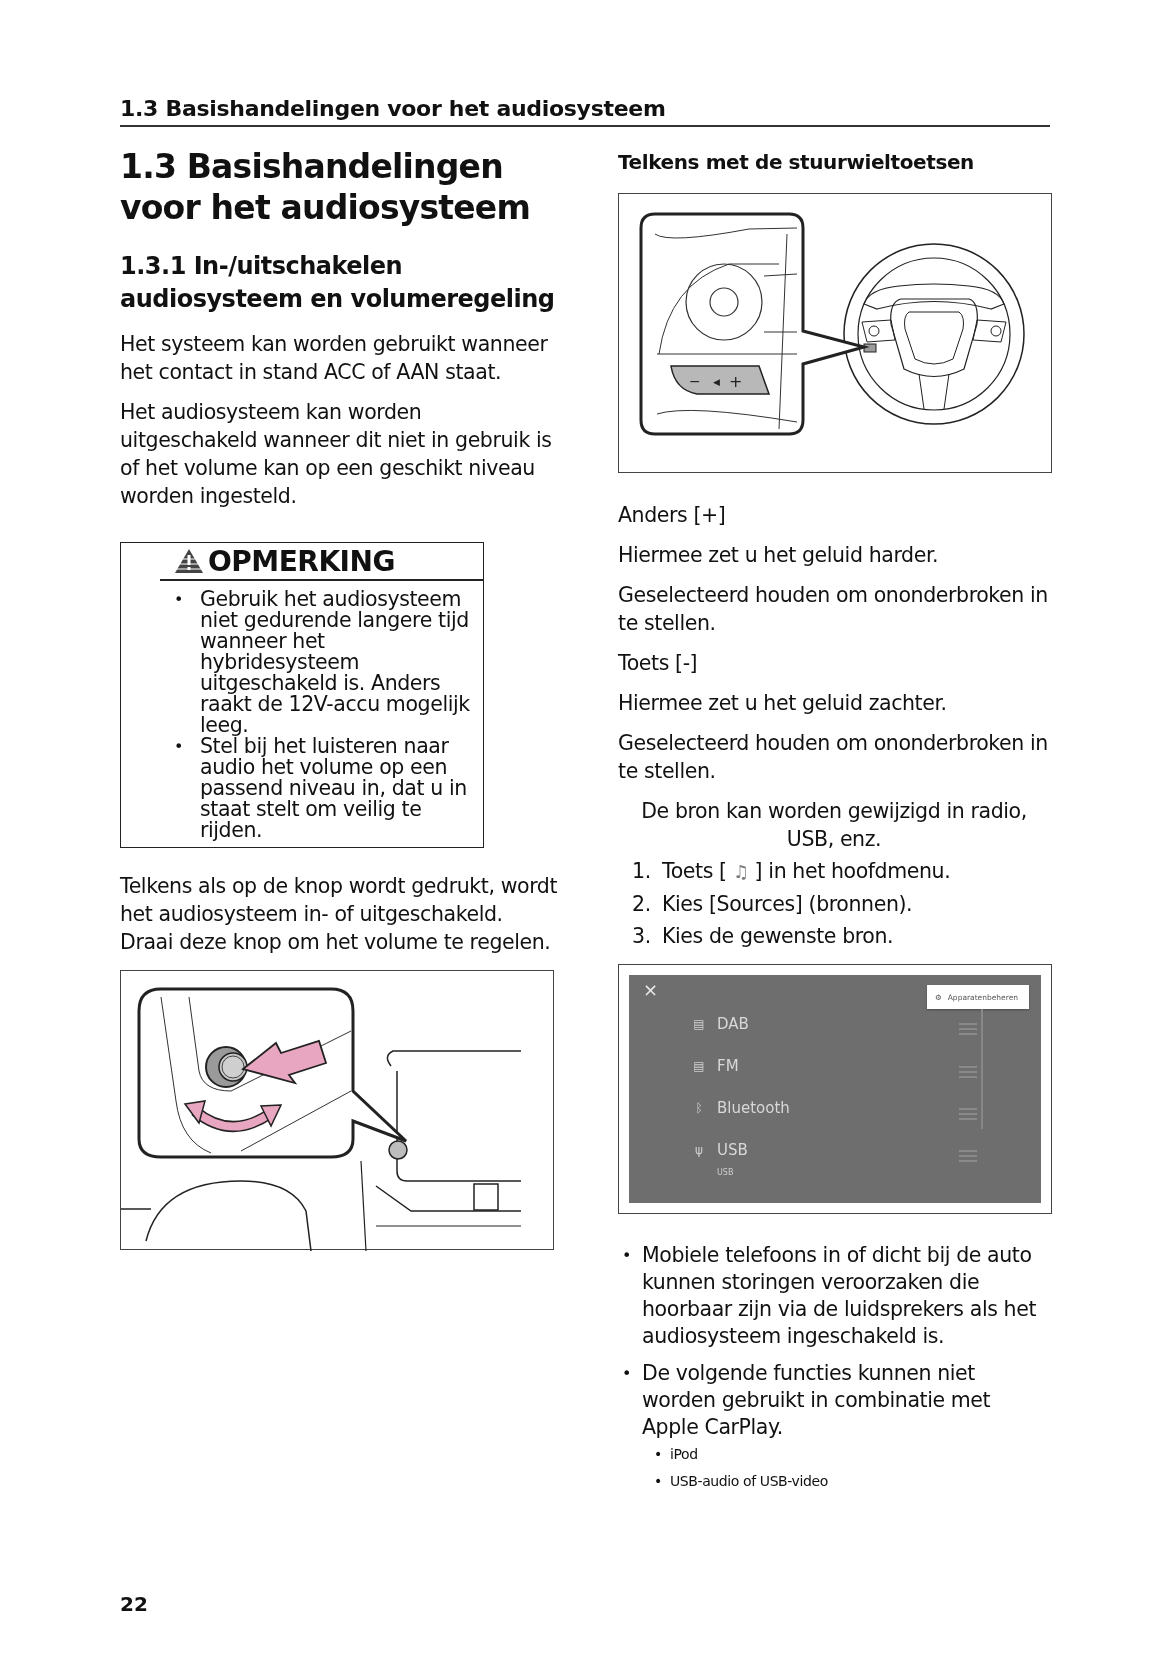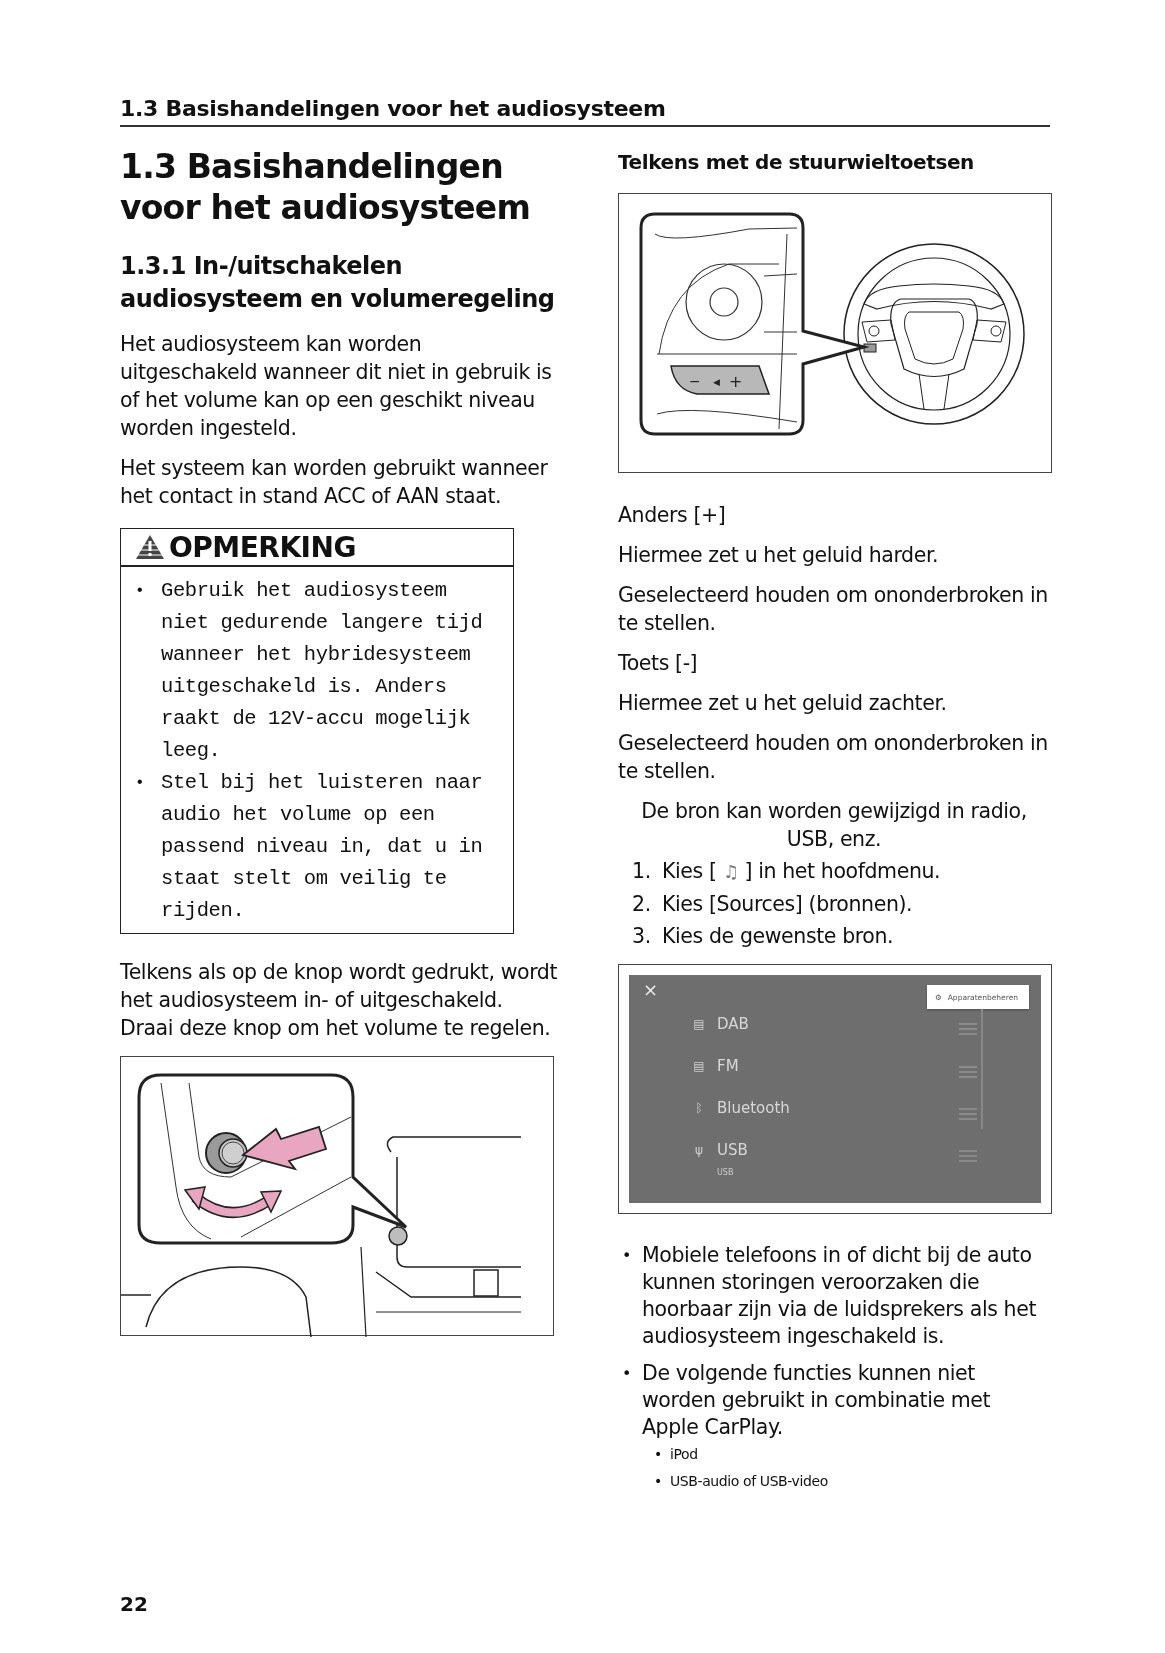--- a/index.html
+++ b/index.html
@@ -16,26 +16,26 @@
     padding-bottom: 4px; border-bottom: 2px solid #333;
   }
   .col-left { position: absolute; left: 120px; top: 146px; width: 440px; }
   .col-right { position: absolute; left: 618px; top: 148px; width: 432px; }
 
   h1.title { font-size: 33px; line-height: 41px; font-weight: bold; letter-spacing: -0.8px; margin-bottom: 22px; }
   h2.sub { font-size: 24px; line-height: 33px; font-weight: bold; letter-spacing: -0.5px; margin-bottom: 14px; }
   p.body { font-size: 20.5px; line-height: 28px; letter-spacing: -0.4px; margin-bottom: 12px; }
   h3.minor { font-size: 20px; line-height: 29px; font-weight: bold; letter-spacing: -0.4px; margin-bottom: 12px; }
 
-  .notice { border: 1.5px solid #222; margin-top: 18px; margin-bottom: 24px; width: 394px; }
+  .notice { border: 1.5px solid #222; margin-top: 32px; margin-bottom: 24px; width: 364px; padding-left: 39px; }
   .notice-head { display: flex; align-items: center; height: 38px; border-bottom: 2px solid #222; padding-left: 14px; }
   .notice-head .tri { width: 30px; height: 26px; margin-right: 4px; }
   .notice-head span { font-size: 28px; font-weight: bold; letter-spacing: -0.5px; }
   .notice ul { list-style: none; padding: 8px 10px 6px 10px; }
-  .notice li { position: relative; padding-left: 30px; font-size: 20.5px; line-height: 32px; letter-spacing: -0.4px; font-family: Liberation Mono, monospace; }
+  .notice li { position: relative; padding-left: 30px; font-size: 20.5px; line-height: 21px; letter-spacing: -0.4px; }
   .notice li::before { content: "•"; position: absolute; left: 4px; top: 0; font-size: 16px; }
 
   .figure { border: 1.5px solid #444; background: #fff; position: relative; }
   .fig-left { width: 434px; height: 280px; margin-top: 14px; }
   .fig-wheel { width: 434px; height: 280px; margin-top: 16px; margin-bottom: 28px; }
   .fig-screen { width: 434px; height: 250px; margin-top: 12px; margin-bottom: 28px; padding: 10px 10px 10px 10px; }
 
   .screen { width: 100%; height: 100%; background: #6e6e6e; position: relative; color: #cfcfcf; }
   .screen .close { position: absolute; left: 14px; top: 4px; font-size: 18px; color: #e8e8e8; }
   .screen .popup {
@@ -66,22 +66,22 @@
   .page-num { position: absolute; left: 120px; top: 1592px; font-size: 20px; font-weight: bold; }
 </style>
 </head>
 <body>
 
 <div class="running-header">1.3  Basishandelingen voor het audiosysteem</div>
 
 <div class="col-left">
   <h1 class="title">1.3  Basishandelingen voor het audiosysteem</h1>
   <h2 class="sub">1.3.1  In-/uitschakelen audiosysteem en volumeregeling</h2>
+  <p class="body">Het systeem kan worden gebruikt wanneer het contact in stand ACC of AAN staat.</p>
   <p class="body">Het audiosysteem kan worden uitgeschakeld wanneer dit niet in gebruik is of het volume kan op een geschikt niveau worden ingesteld.</p>
-  <p class="body">Het systeem kan worden gebruikt wanneer het contact in stand ACC of AAN staat.</p>
 
   <div class="notice">
     <div class="notice-head">
       <svg class="tri" viewBox="0 0 30 26">
         <polygon points="15,1 29,25 1,25" fill="#444"></polygon>
         <line x1="3" y1="21" x2="27" y2="21" stroke="#fff" stroke-width="1"></line>
         <line x1="6" y1="16" x2="24" y2="16" stroke="#fff" stroke-width="1"></line>
         <line x1="9" y1="11" x2="21" y2="11" stroke="#fff" stroke-width="1"></line>
         <rect x="13.5" y="7" width="3" height="10" fill="#fff"></rect>
         <rect x="13.5" y="19" width="3" height="3" fill="#fff"></rect>
@@ -167,21 +167,21 @@
   <p class="body">Anders [+]</p>
   <p class="body">Hiermee zet u het geluid harder.</p>
   <p class="body">Geselecteerd houden om ononderbroken in te stellen.</p>
   <p class="body">Toets [-]</p>
   <p class="body">Hiermee zet u het geluid zachter.</p>
   <p class="body">Geselecteerd houden om ononderbroken in te stellen.</p>
 
   <p class="body" style="margin-bottom:2px;text-align:center;">De bron kan worden gewijzigd in radio, USB, enz.</p>
   <ol class="step-list">
     <li>
-      <span class="num">1.</span><span>Kies [ </span><span class="music-note">♫</span><span> ] in het hoofdmenu.</span>
+      <span class="num">1.</span><span>Toets [ </span><span class="music-note">♫</span><span> ] in het hoofdmenu.</span>
     </li>
     <li>
       <span class="num">2.</span><span>Kies [Sources] (bronnen).</span>
     </li>
     <li>
       <span class="num">3.</span><span>Kies de gewenste bron.</span>
     </li>
   </ol>
 
   <div class="figure fig-screen">

